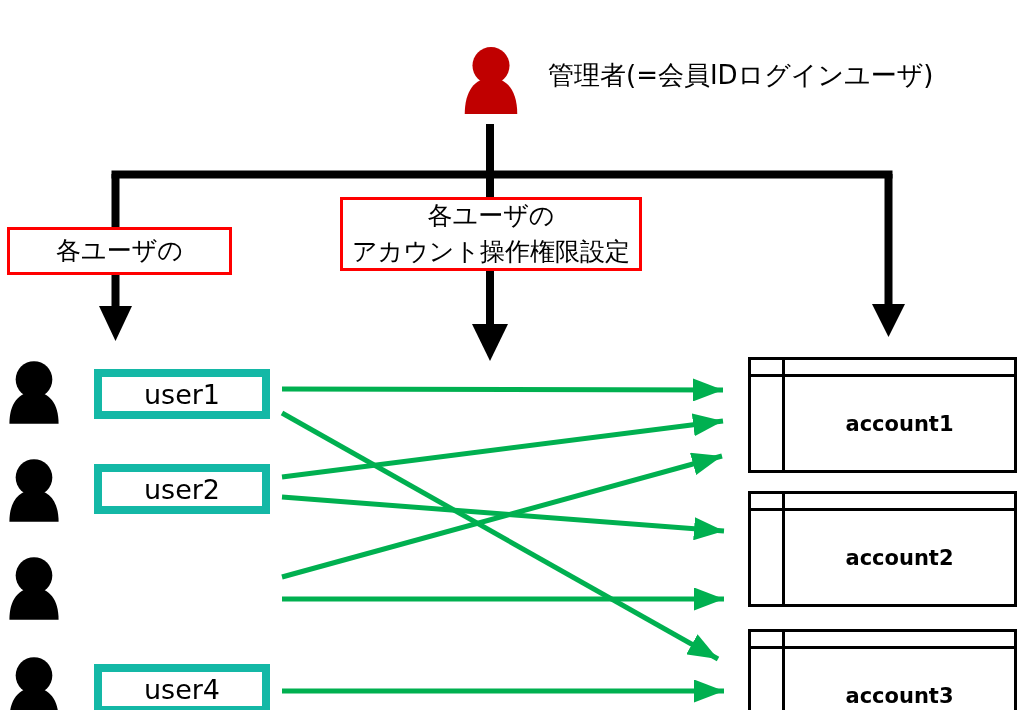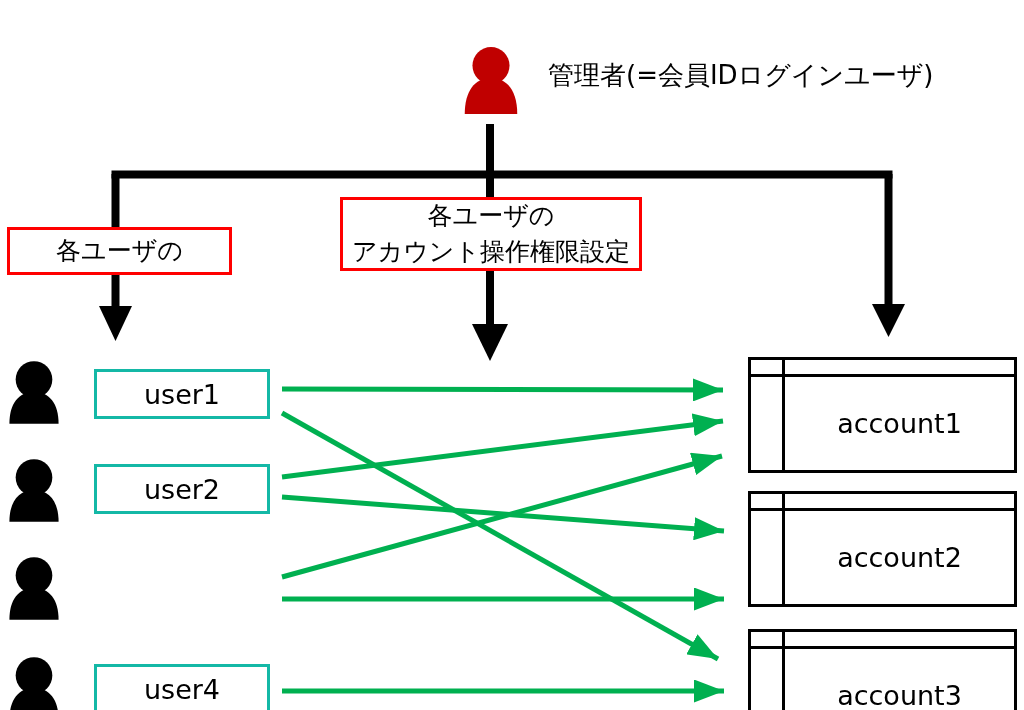--- a/index.html
+++ b/index.html
@@ -12,33 +12,33 @@
     position:absolute;left:548px;top:16px;font-size:26px;line-height:1.2;
     white-space:nowrap;z-index:2;
   }
   .person{position:absolute;z-index:2;}
   .op-box{
     position:absolute;box-sizing:border-box;background:#fff;border:3px solid #ff0000;
     display:flex;flex-direction:column;align-items:center;justify-content:center;
     text-align:center;font-size:25px;line-height:36px;z-index:2;white-space:nowrap;
   }
   .user-box{
-    position:absolute;box-sizing:border-box;background:#fff;border:3px solid #14b8a6;
+    position:absolute;box-sizing:border-box;background:#fff;border:8px solid #14b8a6;
     width:176px;height:50px;left:94px;display:flex;align-items:center;justify-content:center;
     font-size:27px;z-index:2;
   }
   .account-box{
     position:absolute;box-sizing:border-box;background:#fff;border:3px solid #000;
     width:269px;height:116px;left:748px;z-index:2;
   }
   .account-box .hline{position:absolute;left:0;right:0;top:14px;height:3px;background:#000;}
   .account-box .vline{position:absolute;top:0;bottom:0;left:31px;width:3px;background:#000;}
   .account-box .account-label{
     position:absolute;left:34px;top:17px;right:0;bottom:0;
-    display:flex;align-items:center;justify-content:center;font-size:27px;
+    display:flex;align-items:center;justify-content:center;font-size:21px;font-weight:bold;
   }
 </style>
 </head>
 <body>
 
 <div class="stage">
 
   <svg id="connector-svg" width="1024" height="710" viewBox="0 0 1024 710">
     <defs>
       <marker id="arrowhead" markerUnits="strokeWidth" markerWidth="6" markerHeight="4.6" refX="6" refY="2.3" orient="auto">

